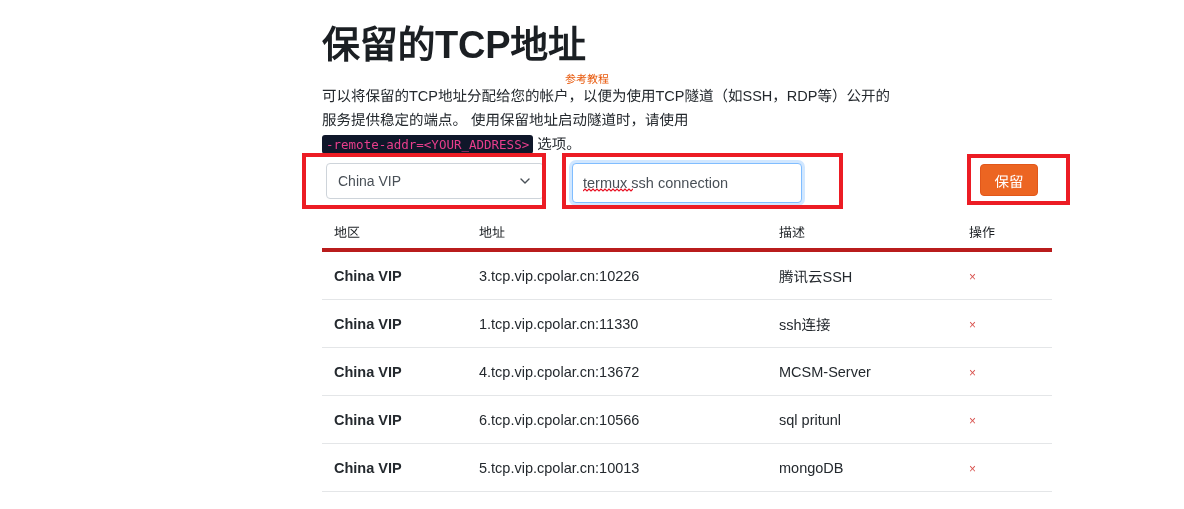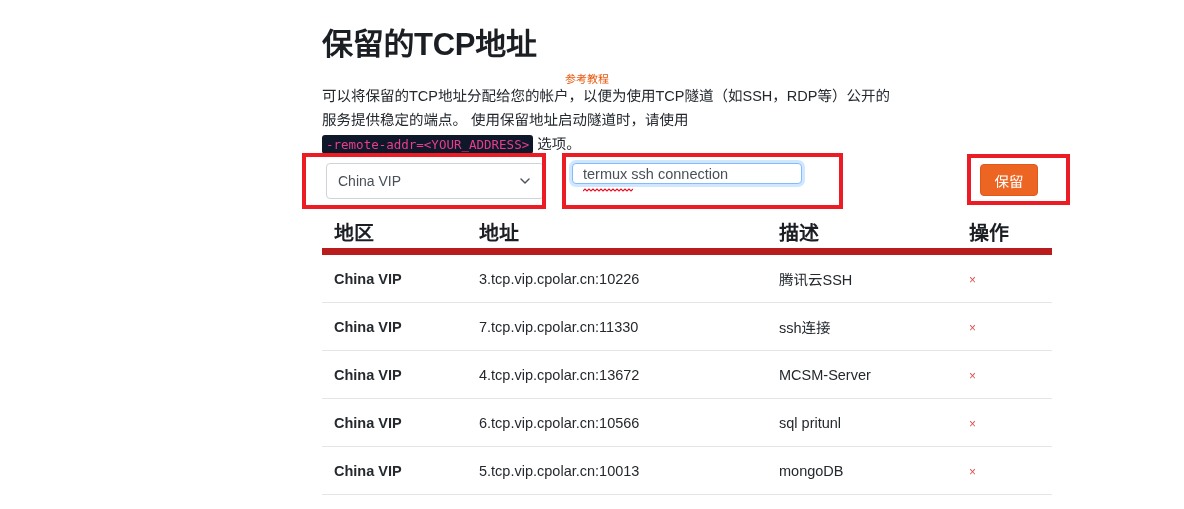--- a/index.html
+++ b/index.html
@@ -27,21 +27,21 @@
   
   .head-row {
     position: relative;
     height: 60px;
   }
   .page-title {
     position: absolute;
     left: 0;
     top: 26px;
     margin: 0;
-    font-size: 31px;
+    font-size: 38px;
     line-height: 38px;
     font-weight: bold;
     letter-spacing: -0.3px;
     color: #1b1f23;
     white-space: nowrap;
     text-align: center;
   }
   .ref-link {
     position: absolute;
     left: 243px;
@@ -113,21 +113,21 @@
     top: 13px;
     width: 10px;
     height: 10px;
     pointer-events: none;
   }
   .desc-input {
     position: absolute;
     left: 250px;
     top: 0;
     width: 230px;
-    height: 21px;
+    height: 40px;
     box-sizing: border-box;
     padding: 0 10px;
     font-family: "Liberation Sans", sans-serif;
     font-size: 14.5px;
     color: #495057;
     background: #ffffff;
     border: 1px solid #80bdff;
     border-radius: 4px;
     outline: none;
     box-shadow: 0 0 0 3px rgba(0,123,255,.18);
@@ -181,24 +181,24 @@
     table-layout: fixed;
   }
   table.addr-table th,
   table.addr-table td {
     text-align: left;
     padding: 0;
     vertical-align: middle;
   }
   table.addr-table th {
     height: 34px;
-    font-size: 20px;
-    font-weight: bold;
+    font-size: 13px;
+    font-weight: normal;
     color: #1b1f23;
-    border-bottom: 7px solid #b91c1c;
+    border-bottom: 4px solid #b91c1c;
   }
   table.addr-table td {
     height: 47px;
     font-size: 14.5px;
     color: #24292e;
     border-bottom: 1px solid #e4e6e8;
   }
   table.addr-table tr:last-child td { border-bottom: none; }
   .col-region { width: 145px; padding-left: 12px !important; }
   .col-addr   { width: 300px; margin-left: 20px; }
@@ -255,21 +255,21 @@
       </thead>
       <tbody>
         <tr>
           <td class="col-region">China VIP</td>
           <td class="col-addr">3.tcp.vip.cpolar.cn:10226</td>
           <td class="col-desc">腾讯云SSH</td>
           <td class="col-act"><a href="#" class="del-x">×</a></td>
         </tr>
         <tr>
           <td class="col-region">China VIP</td>
-          <td class="col-addr">7.tcp.vip.cpolar.cn:11330</td>
+          <td class="col-addr">1.tcp.vip.cpolar.cn:11330</td>
           <td class="col-desc">ssh连接</td>
           <td class="col-act"><a href="#" class="del-x">×</a></td>
         </tr>
         <tr>
           <td class="col-region">China VIP</td>
           <td class="col-addr">4.tcp.vip.cpolar.cn:13672</td>
           <td class="col-desc">MCSM-Server</td>
           <td class="col-act"><a href="#" class="del-x">×</a></td>
         </tr>
         <tr>

